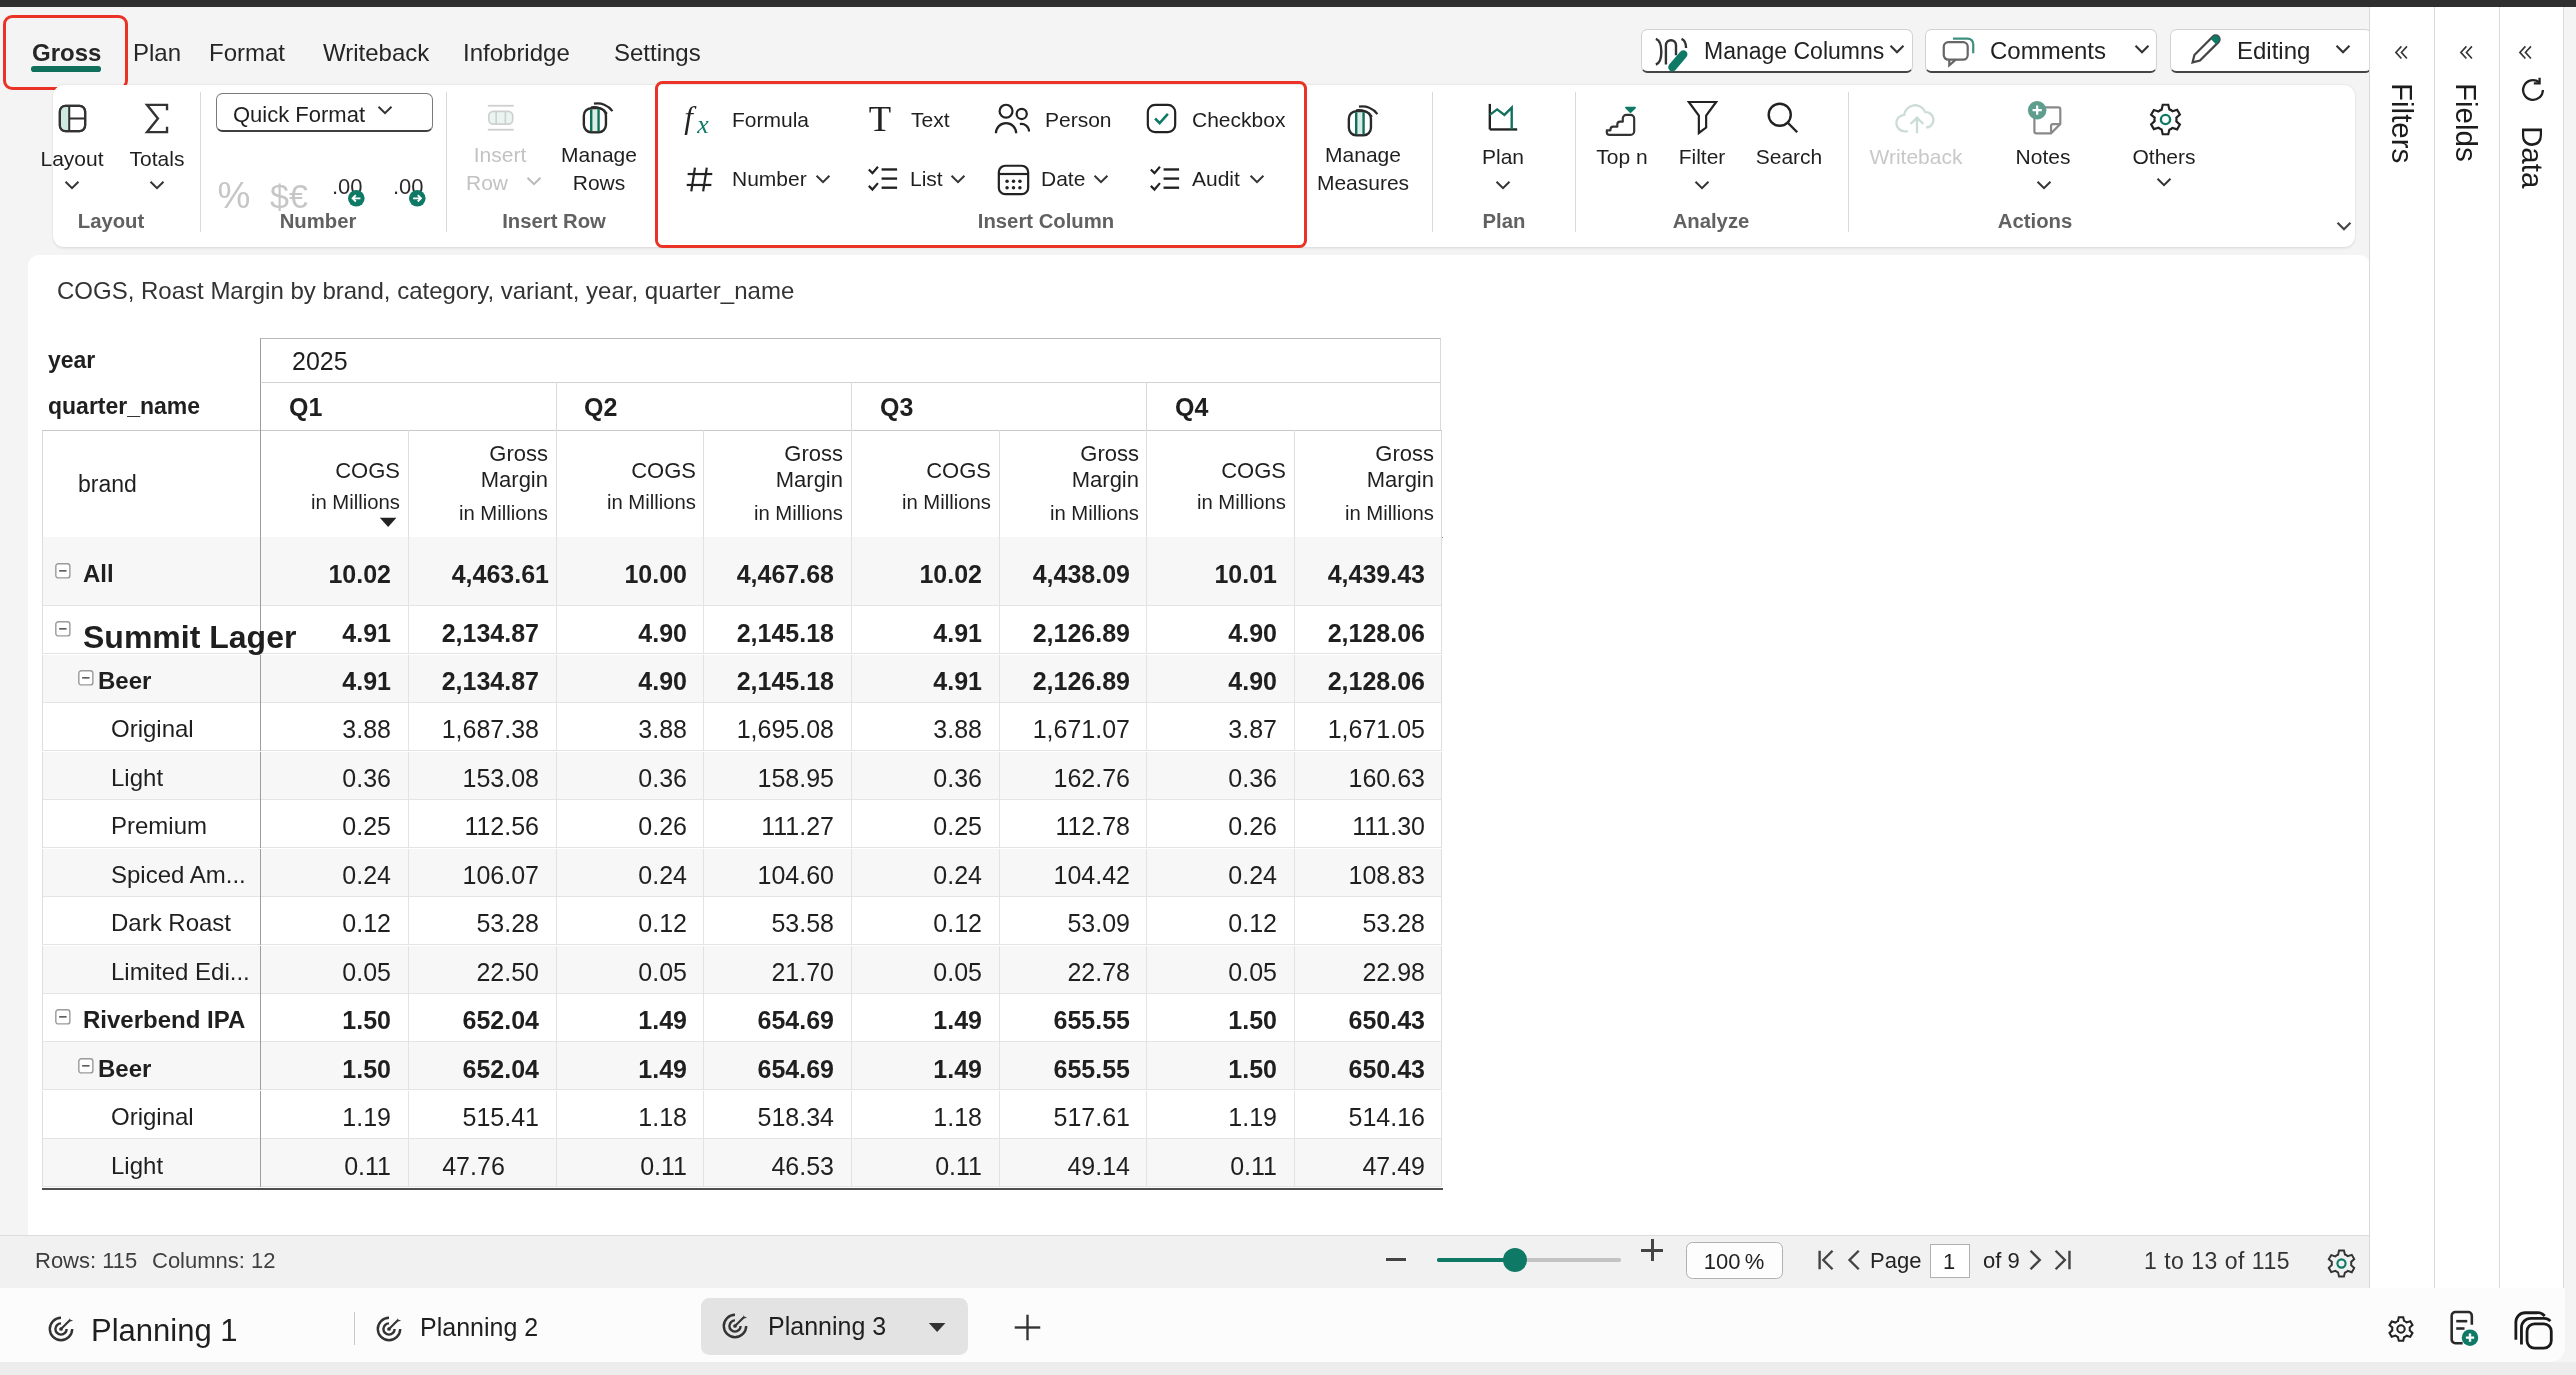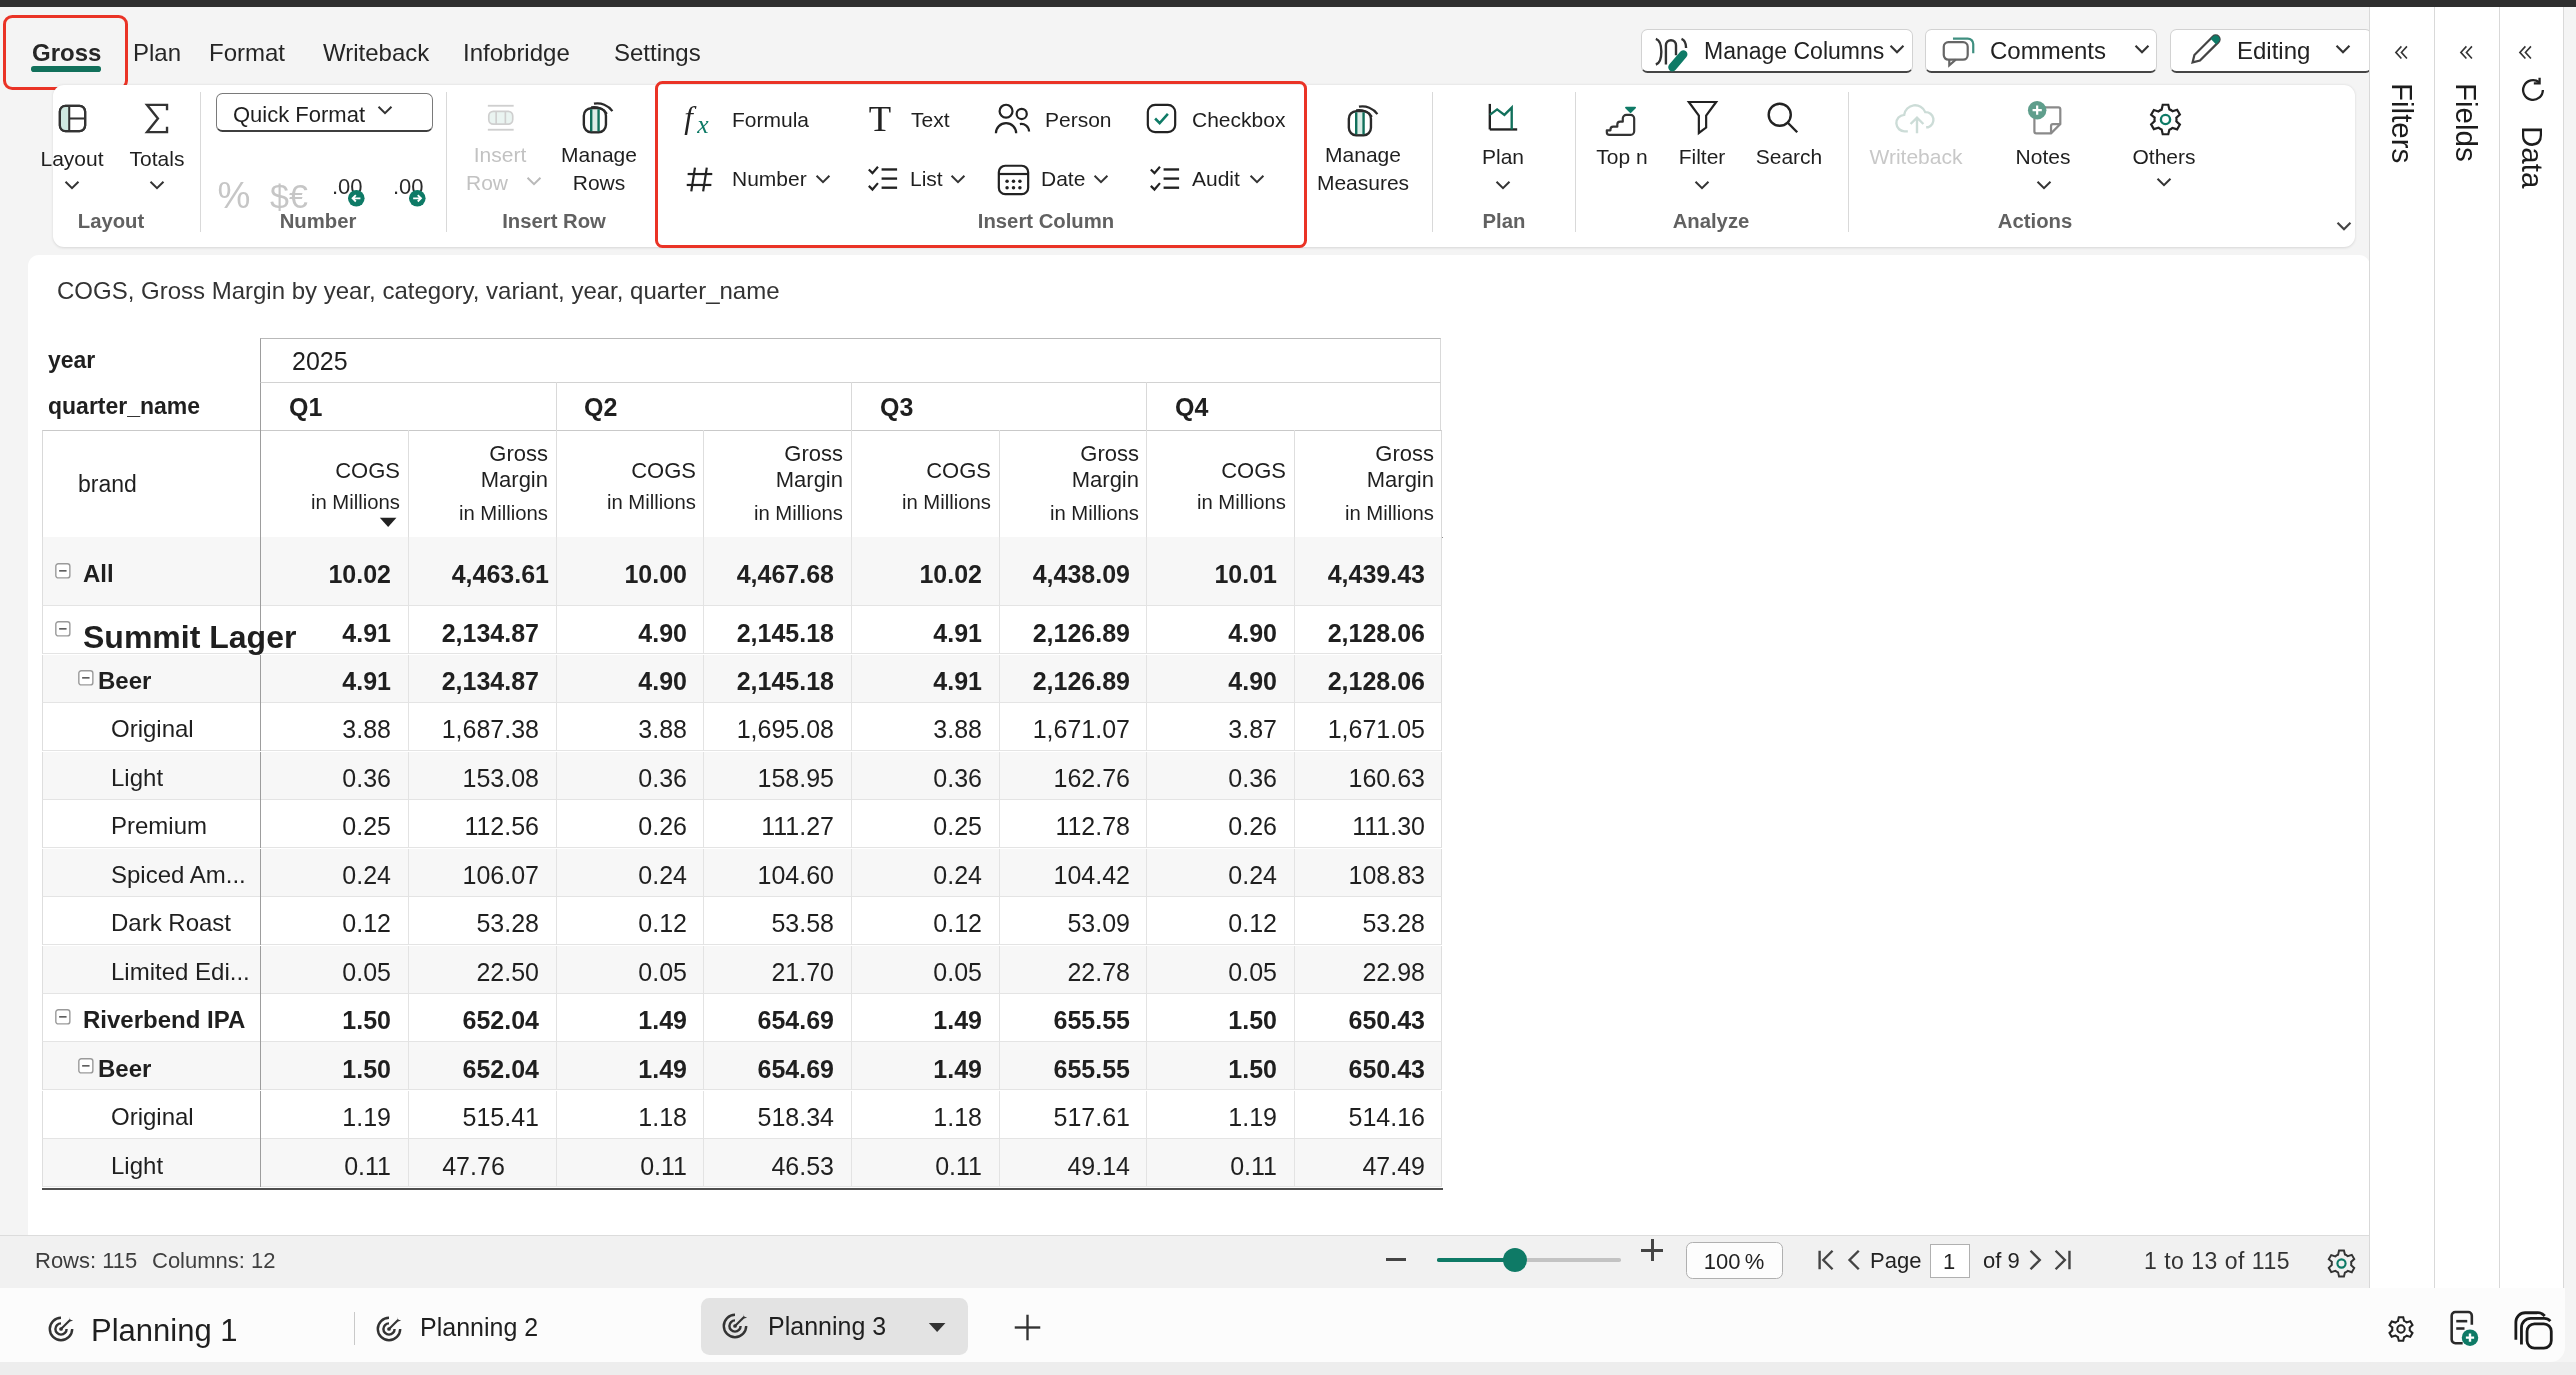--- a/index.html
+++ b/index.html
@@ -250,21 +250,21 @@
   </svg>
 <svg class="ic" style="left:2187px;top:31px;" width="37" height="37" viewBox="0 0 40 40">
 <path d="M6 34 l2-8 L28 6 a4.2 4.2 0 0 1 6 6 L14 32 z" fill="none" stroke="#444" stroke-width="2.4"></path>
 <path d="M28 6 a4.2 4.2 0 0 1 6 6 l-2.5 2.5 -6-6 z" fill="#0e7a66" stroke="none"></path>
 </svg>
 <div class="abs" style="left:2237px;top:37px;font-size:24px;color:#222;">Editing</div>
 <svg class="ic" style="left:2331px;top:42px;" width="24" height="14.8" viewBox="0 0 26 16">
     <polyline points="6,4 13,11 20,4" fill="none" stroke="#333" stroke-width="2.3"></polyline>
   </svg>
 <div class="abs" style="left:28px;top:255px;width:2342px;height:980px;background:#fff;border-radius:11px 11px 0 0;"></div>
-<div class="abs" style="left:57px;top:277px;font-size:24px;color:#333;">COGS, Gross Margin by year, category, variant, year, quarter_name</div>
+<div class="abs" style="left:57px;top:277px;font-size:24px;color:#333;">COGS, Roast Margin by brand, category, variant, year, quarter_name</div>
 <div class="abs" style="left:260px;top:338px;width:1181px;height:44px;border-top:1.4px solid #b9b9b9;border-left:1.4px solid #9d9d9d;border-right:0.9px solid #d9d9d9;box-sizing:border-box;"></div>
 <div class="abs" style="left:48px;top:347px;font-size:23px;font-weight:700;">year</div>
 <div class="abs" style="left:292px;top:347px;font-size:25px;">2025</div>
 <div class="abs" style="left:260px;top:382px;width:1181px;height:48px;border-top:0.9px solid #d2d2d2;border-left:1.4px solid #9d9d9d;border-right:0.9px solid #d9d9d9;box-sizing:border-box;"></div>
 <div class="abs" style="left:48px;top:393px;font-size:23px;font-weight:700;">quarter_name</div>
 <div class="abs" style="left:289px;top:393px;font-size:25px;font-weight:700;">Q1</div>
 <div class="abs" style="left:556px;top:382px;width:0.9px;height:48px;background:#d9d9d9;"></div>
 <div class="abs" style="left:584px;top:393px;font-size:25px;font-weight:700;">Q2</div>
 <div class="abs" style="left:851px;top:382px;width:0.9px;height:48px;background:#d9d9d9;"></div>
 <div class="abs" style="left:880px;top:393px;font-size:25px;font-weight:700;">Q3</div>

